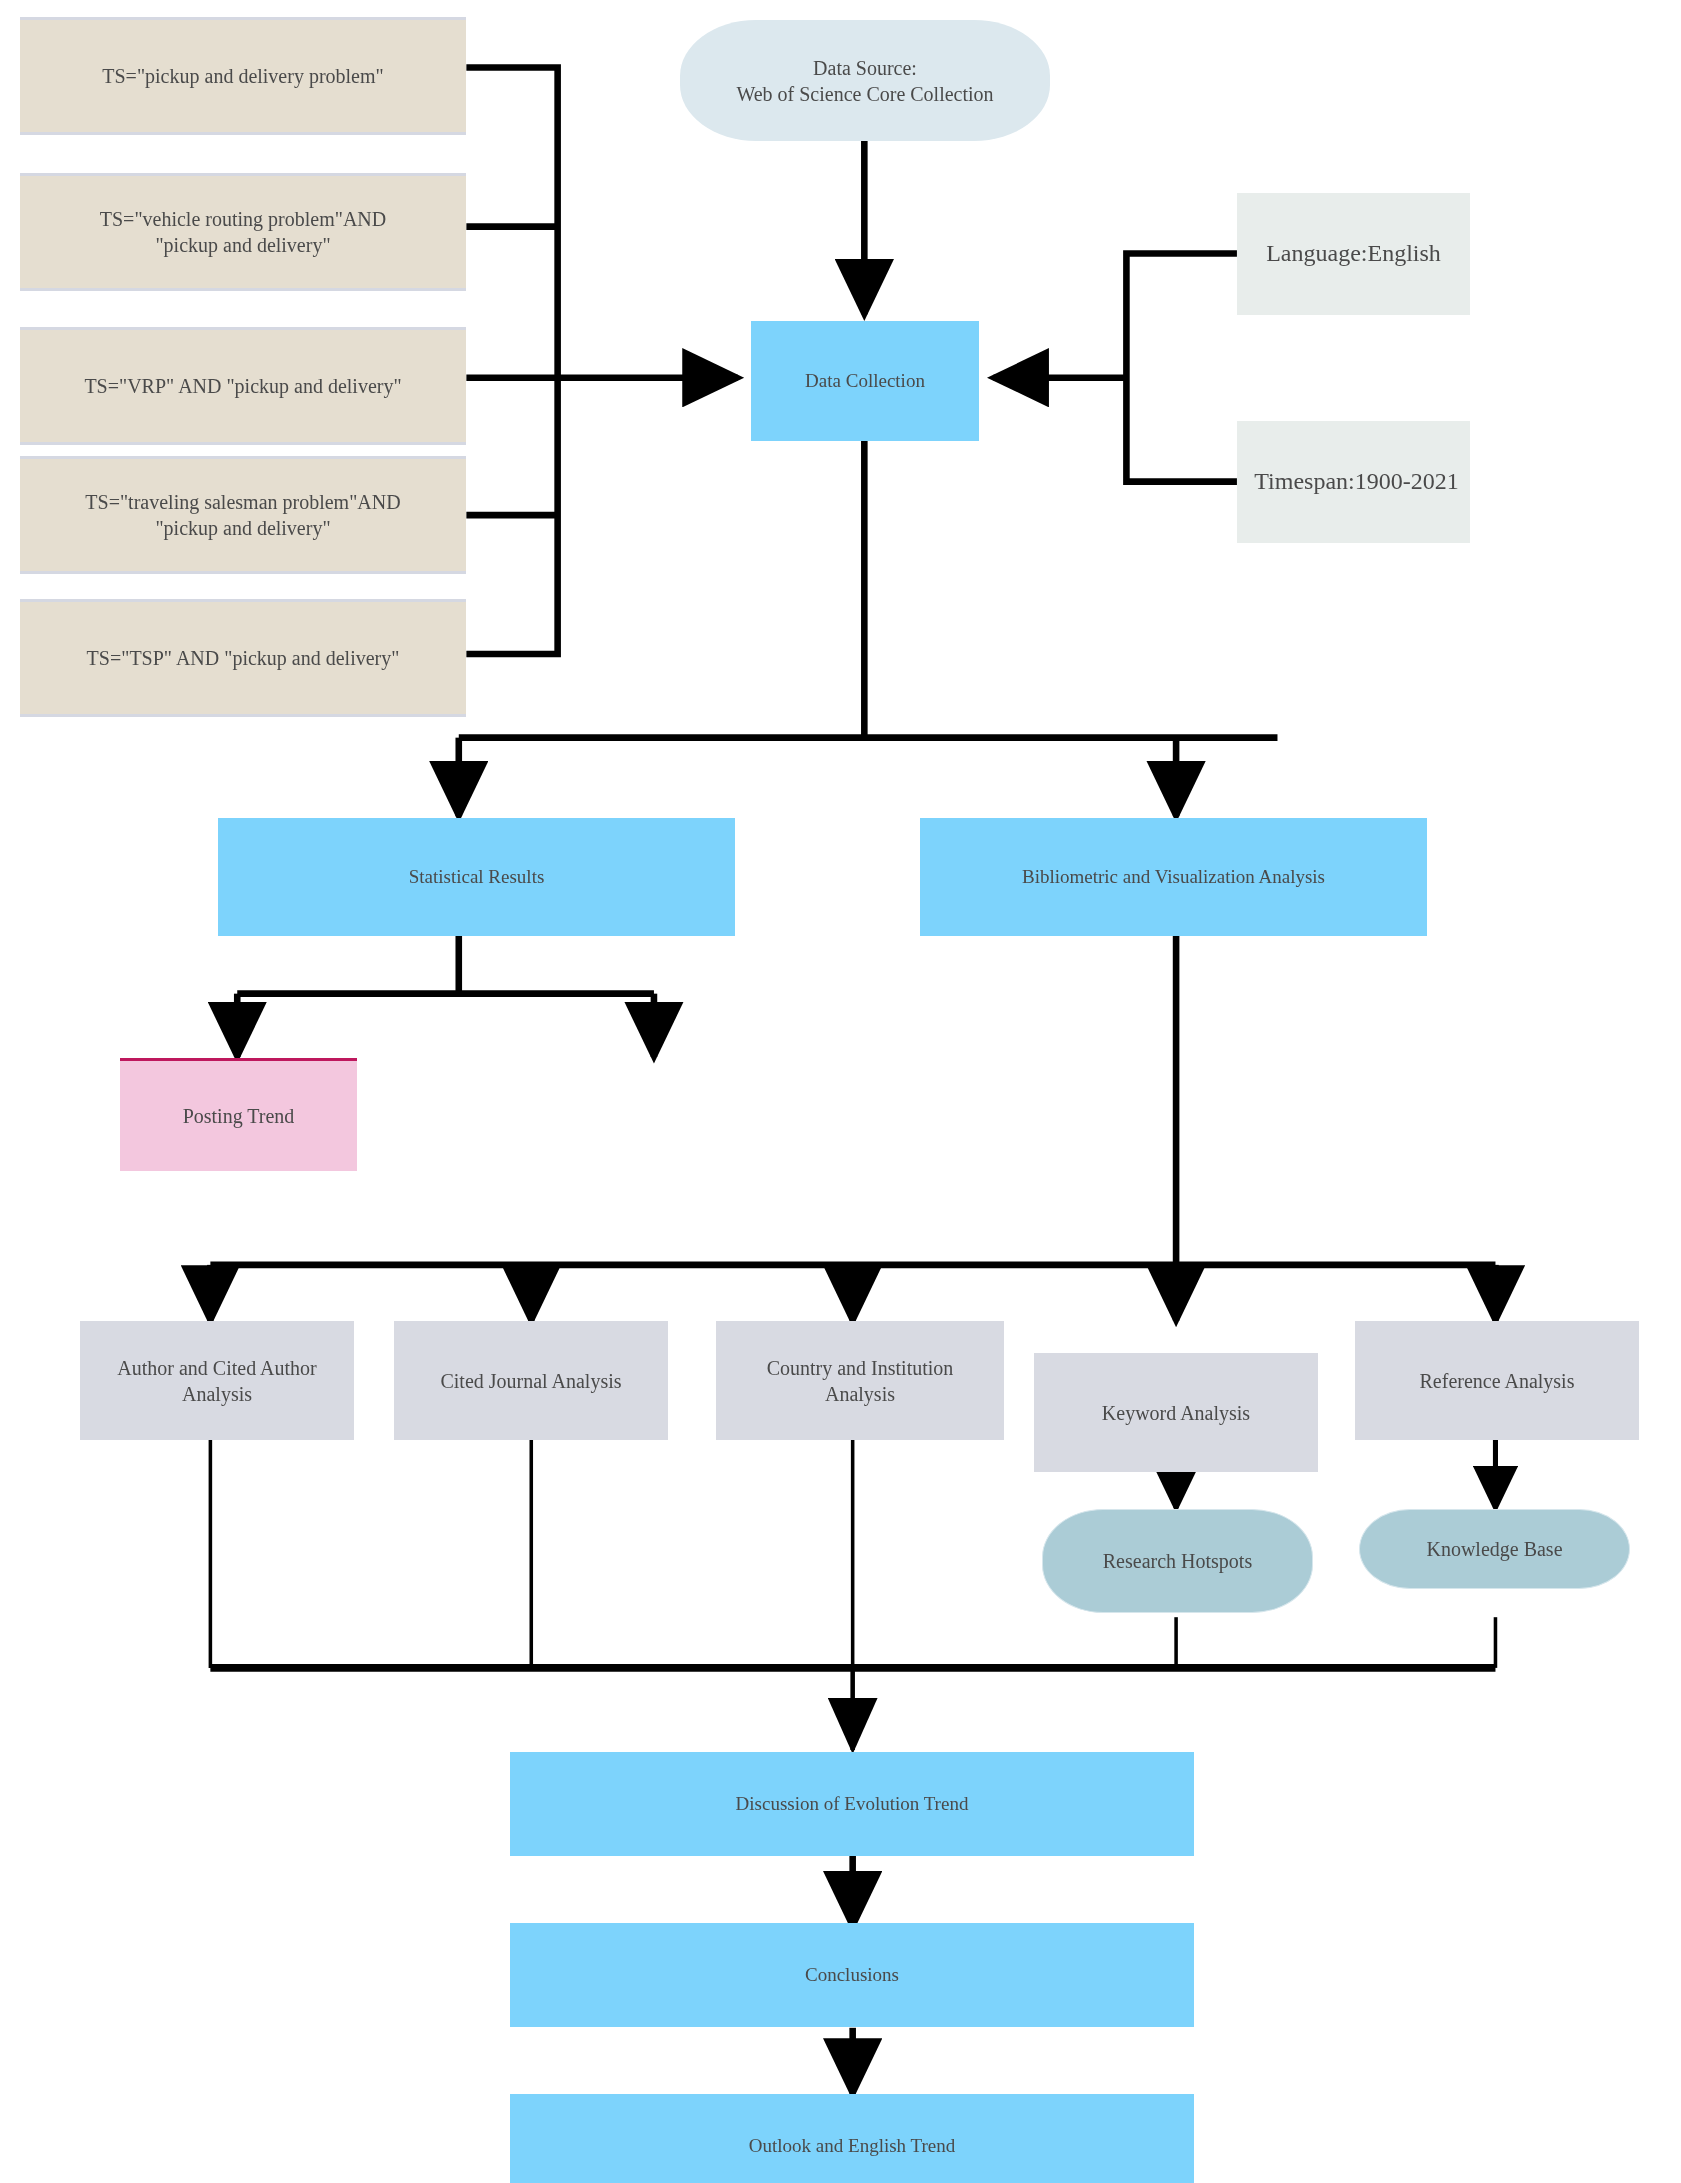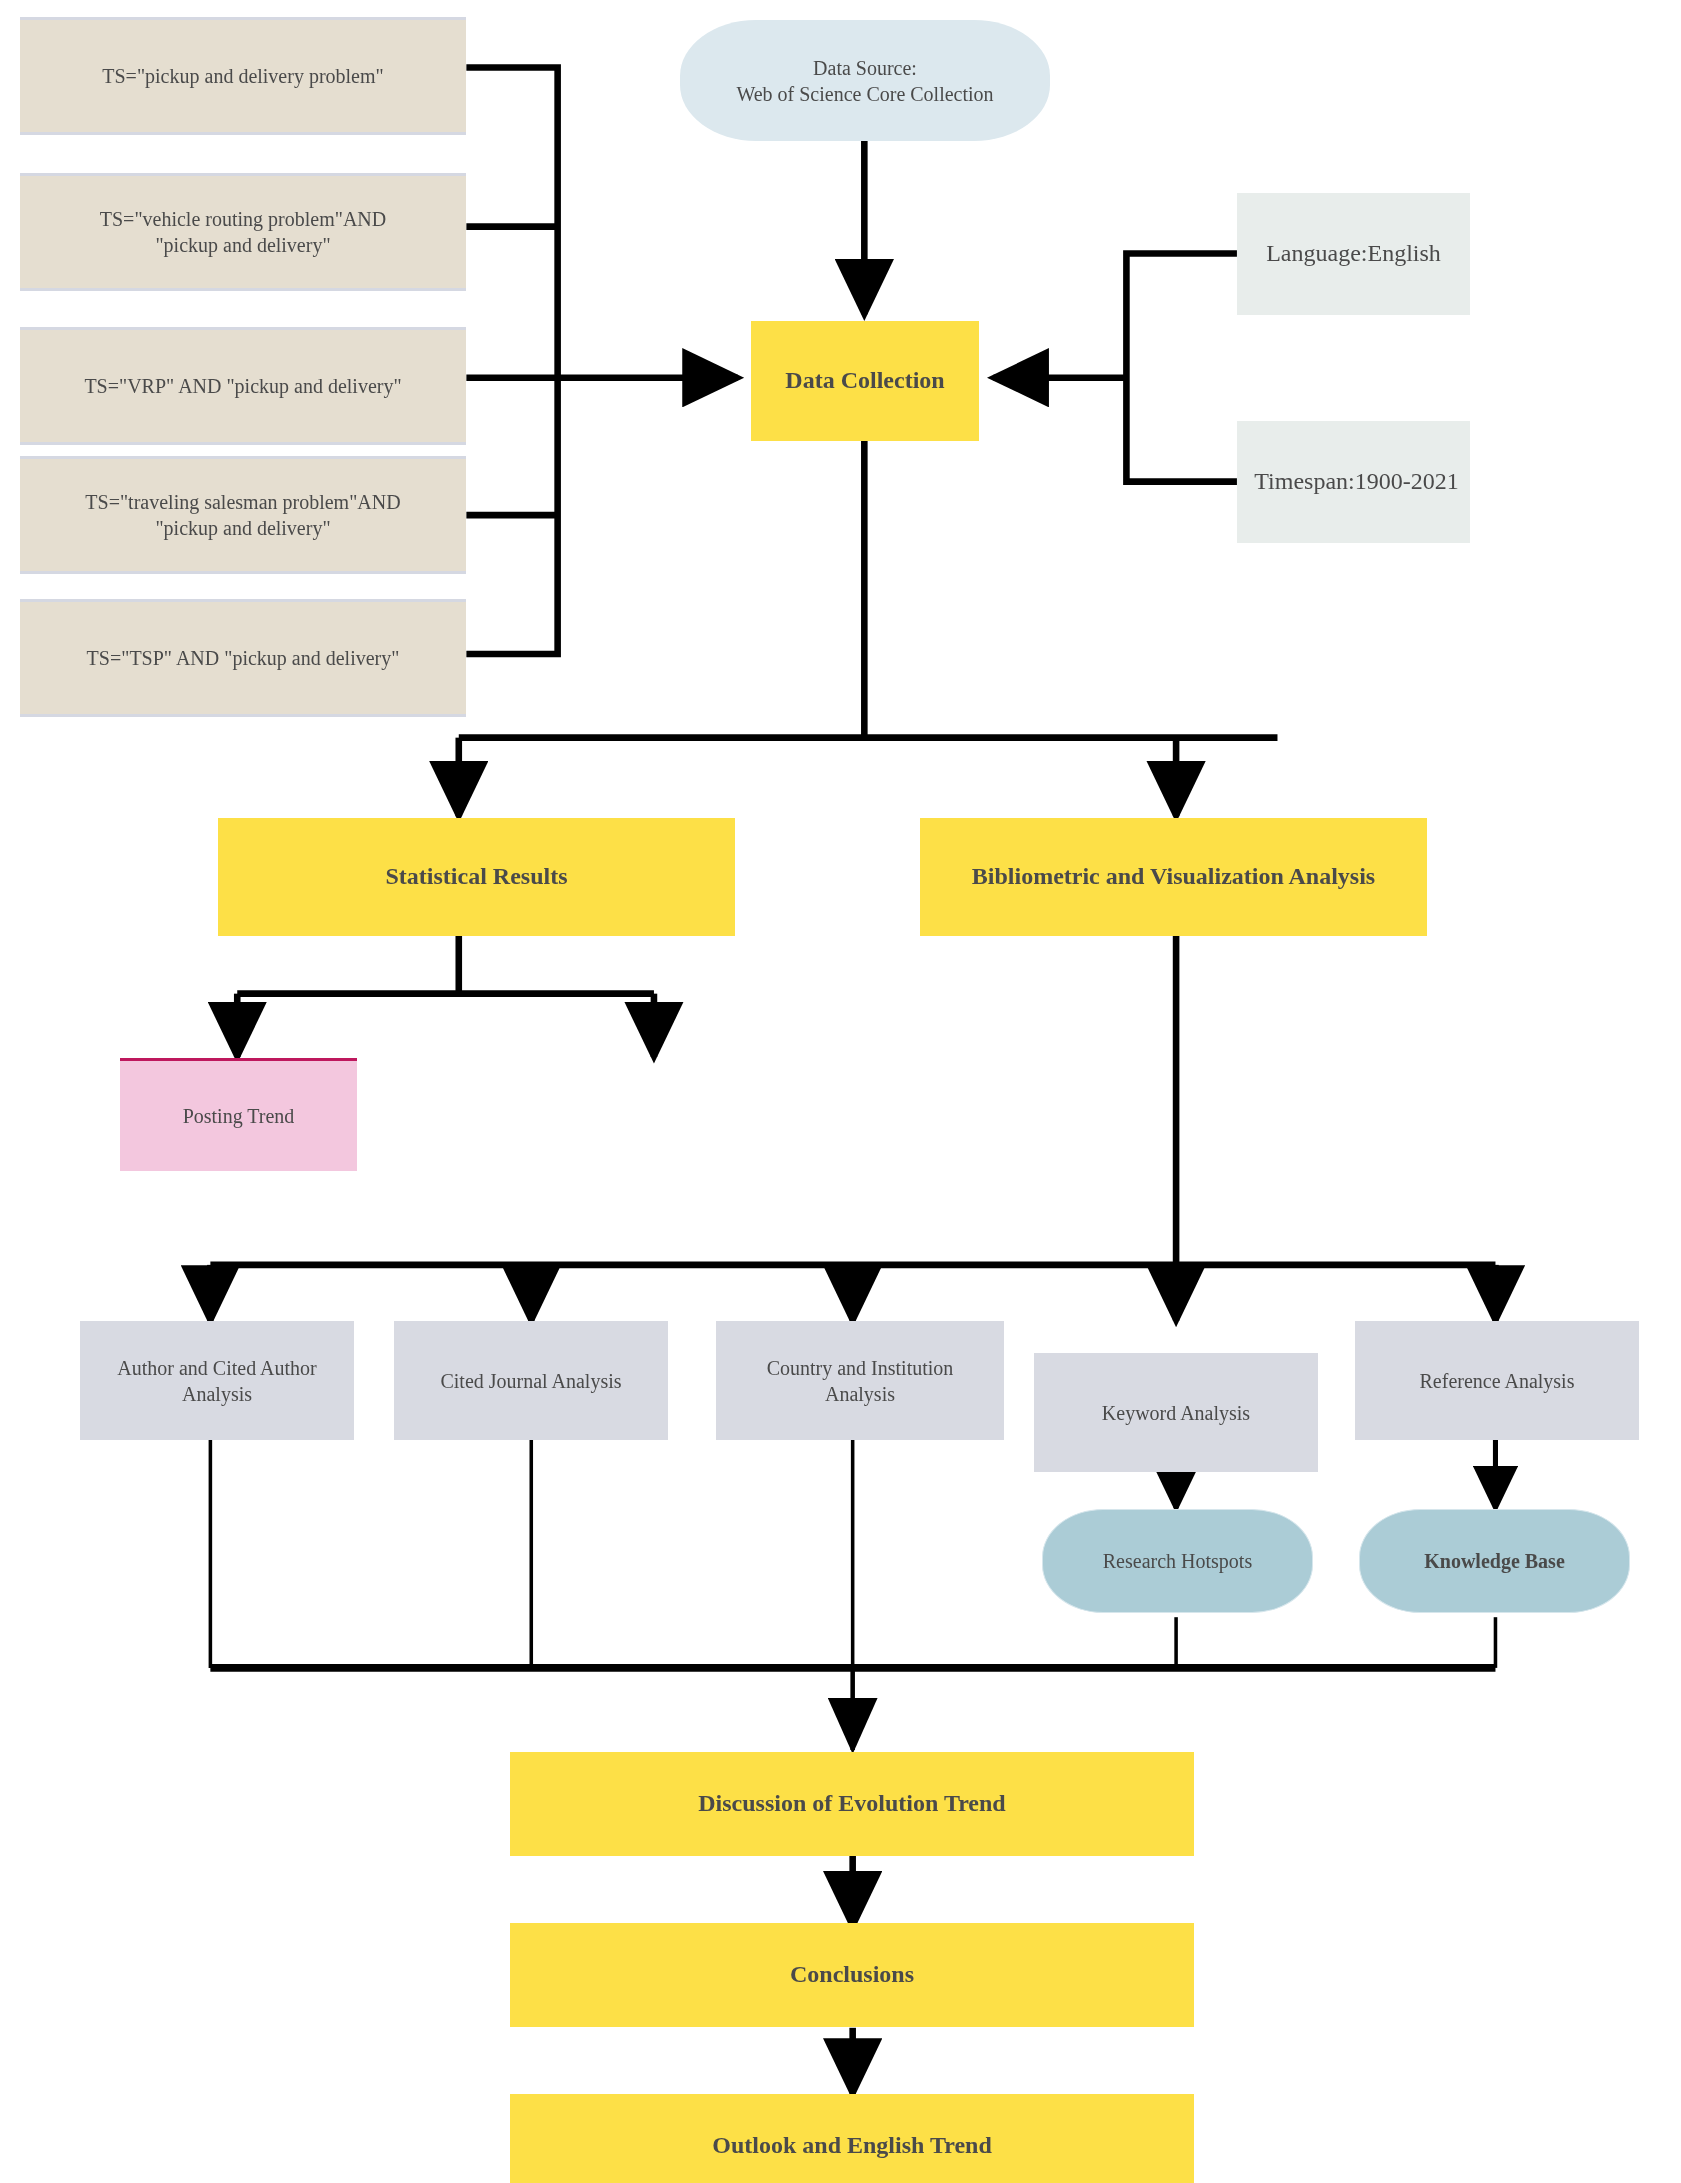--- a/index.html
+++ b/index.html
@@ -41,23 +41,22 @@
   .n-source{
     background:#dce8ee;
     border-radius:76px/56px;
     font-size:20px;
   }
   .n-filter{
     background:#e8edeb;
     font-size:24px;
   }
   .n-process{
-    background:#fde047;
-    font-size:24px;
-    font-weight:bold;
+    background:#7dd3fc;
+    font-size:19px;
   }
   .n-stat{
     background:#f3c7de;
     border-top:3px solid #be185d;
     font-size:20px;
   }
   .n-analysis{
     background:#d8dae2;
     font-size:20px;
   }
@@ -222,21 +221,21 @@
   </div>
 
   <div class="node n-analysis" style="left:1355px; top:1321px; width:284px; height:119px;">
     <span>Reference Analysis</span>
   </div>
 
   <div class="node n-outcome" style="left:1042px; top:1509px; width:271px; height:104px;">
     <span>Research Hotspots</span>
   </div>
 
-  <div class="node n-outcome" style="left:1359px; top:1509px; width:271px; height:104px;font-weight:bold;">
+  <div class="node n-outcome" style="left:1359px; top:1509px; width:271px; height:80px;">
     <span>Knowledge Base</span>
   </div>
 
   <div class="node n-process" style="left:510px; top:1923px; width:684px; height:104px;">
     <span>Conclusions</span>
   </div>
 
   <div class="node n-process" style="left:510px; top:1752px; width:684px; height:104px;">
     <span>Discussion of Evolution Trend</span>
   </div>

